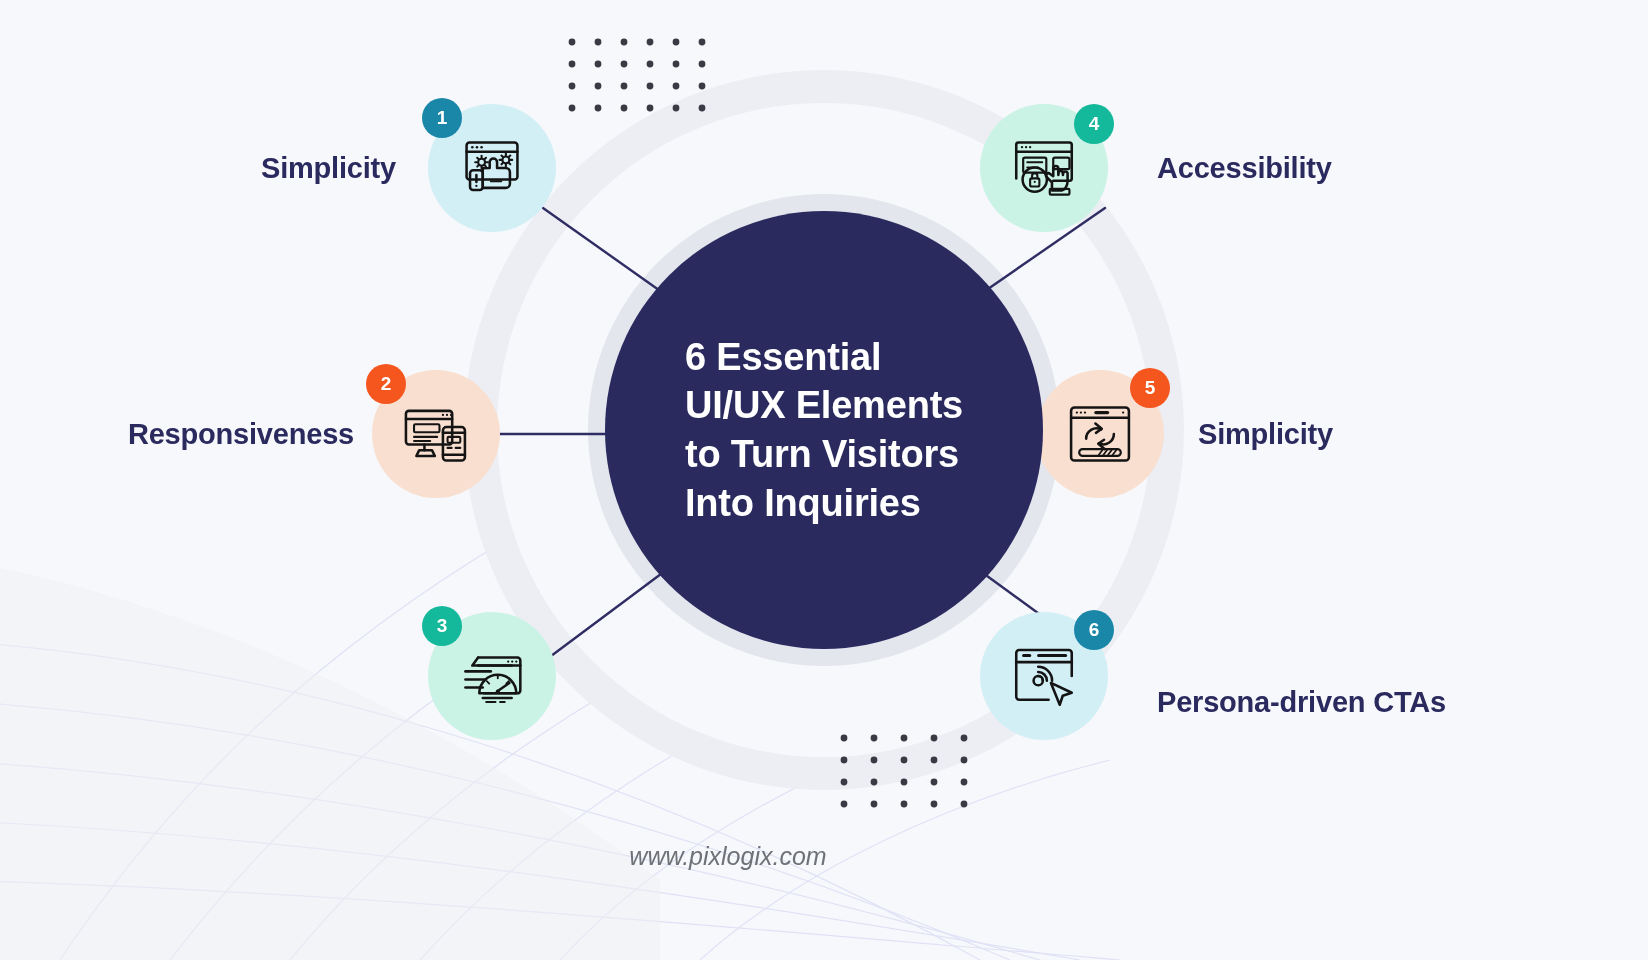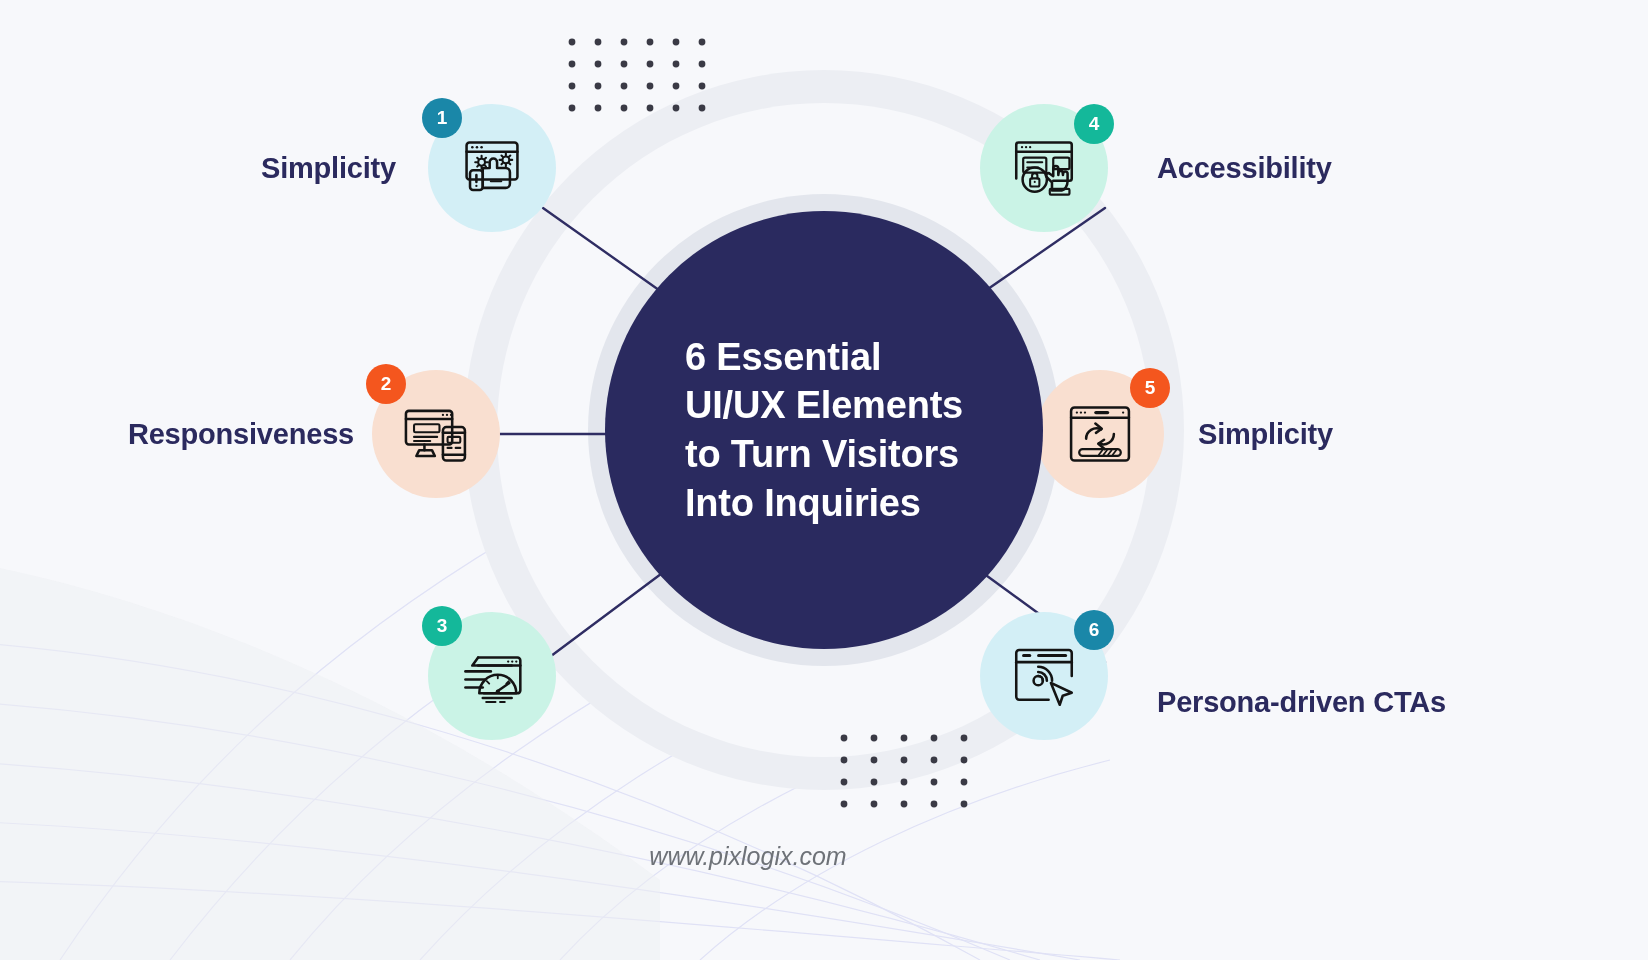--- a/index.html
+++ b/index.html
@@ -140,21 +140,20 @@
   
   .watermark {
     position: absolute;
     left: 0; top: 842px;
     width: 1456px;
     text-align: center;
     font-size: 25px;
     font-style: italic;
     color: #6e7278;
     z-index: 8;
-    margin-left: 20px;
   }
 </style>
 </head>
 <body>
 
 <div id="canvas">
 
   <svg class="bg-svg" viewBox="0 0 1648 960">
     <g stroke="#dcdef5" stroke-width="1.2" fill="none" opacity="0.85">
       <path d="M -60 640 C 260 660 620 760 980 960"></path>

